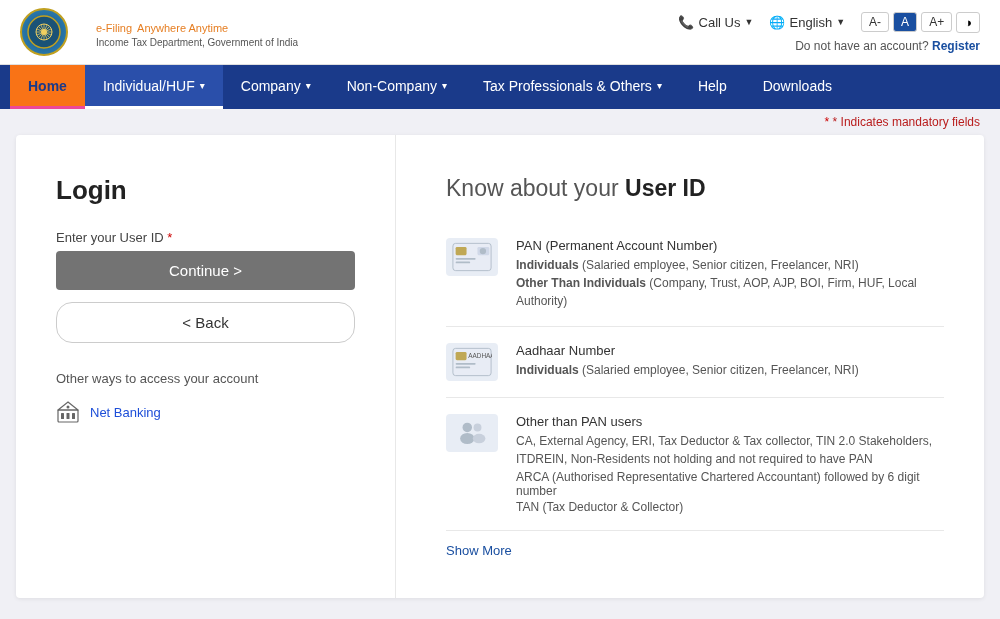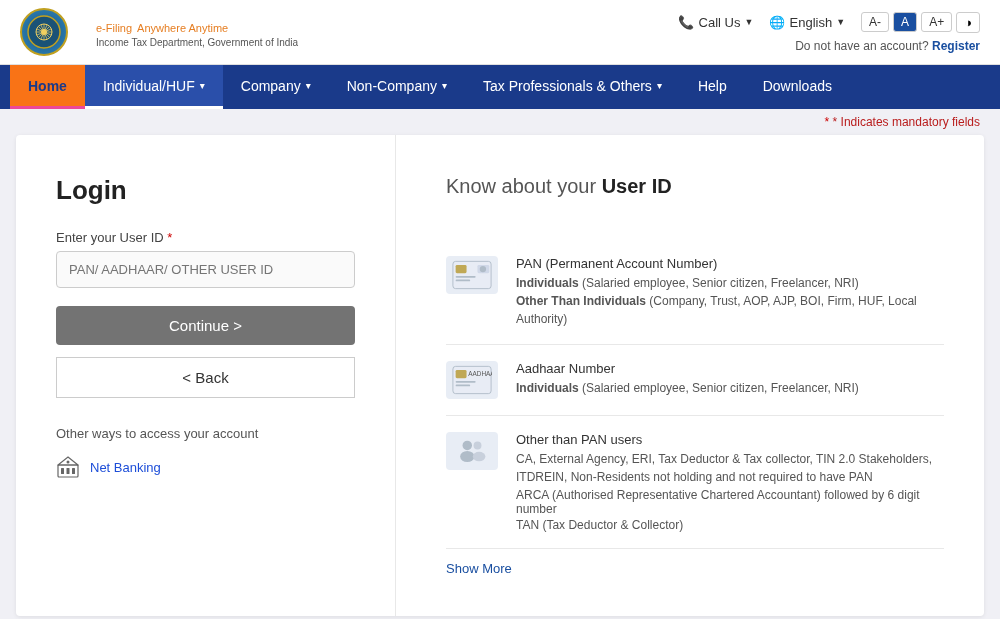--- a/index.html
+++ b/index.html
@@ -136,21 +136,21 @@
       align-items: center;
       justify-content: center;
       gap: 6px;
     }
     .btn-back {
       width: 100%;
       padding: 11px;
       background: #fff;
       color: #333;
       border: 1px solid #ccc;
-      border-radius: 0;
+      border-radius: 16px;
       font-size: 15px;
       cursor: pointer;
       display: flex;
       align-items: center;
       justify-content: center;
       gap: 6px;
     }
 
     .other-ways-title {
       font-size: 13px;
@@ -171,23 +171,23 @@
       color: #555;
       display: flex; align-items: center; justify-content: center;
     }
 
     
     .info-panel {
       flex: 1;
       padding: 40px 40px 40px 50px;
     }
     .info-title {
-      font-size: 20px;
+      font-size: 23px;
       color: #555;
-      margin-bottom: 42px;
+      margin-bottom: 20px;
     }
     .info-title strong { color: #222; font-weight: 700; }
 
     .info-item {
       display: flex;
       gap: 18px;
       padding: 16px 0;
       border-bottom: 1px solid #e8e8e8;
       align-items: flex-start;
     }
@@ -308,21 +308,20 @@
 
   <div class="content-card">
 
     <div class="login-panel">
       <h2 class="login-title">Login</h2>
 
       <label class="form-label">
         <span>Enter your User ID</span>
         <span class="required-star"> *</span>
       </label>
-      <input class="form-input" type="text" placeholder="PAN/ AADHAAR/ OTHER USER ID" style="">
 
       <button class="btn-continue">
         <span>Continue &gt;</span>
       </button>
       <button class="btn-back">
         <span>&lt; Back</span>
       </button>
 
       <div class="other-ways-title">Other ways to access your account</div>
 

